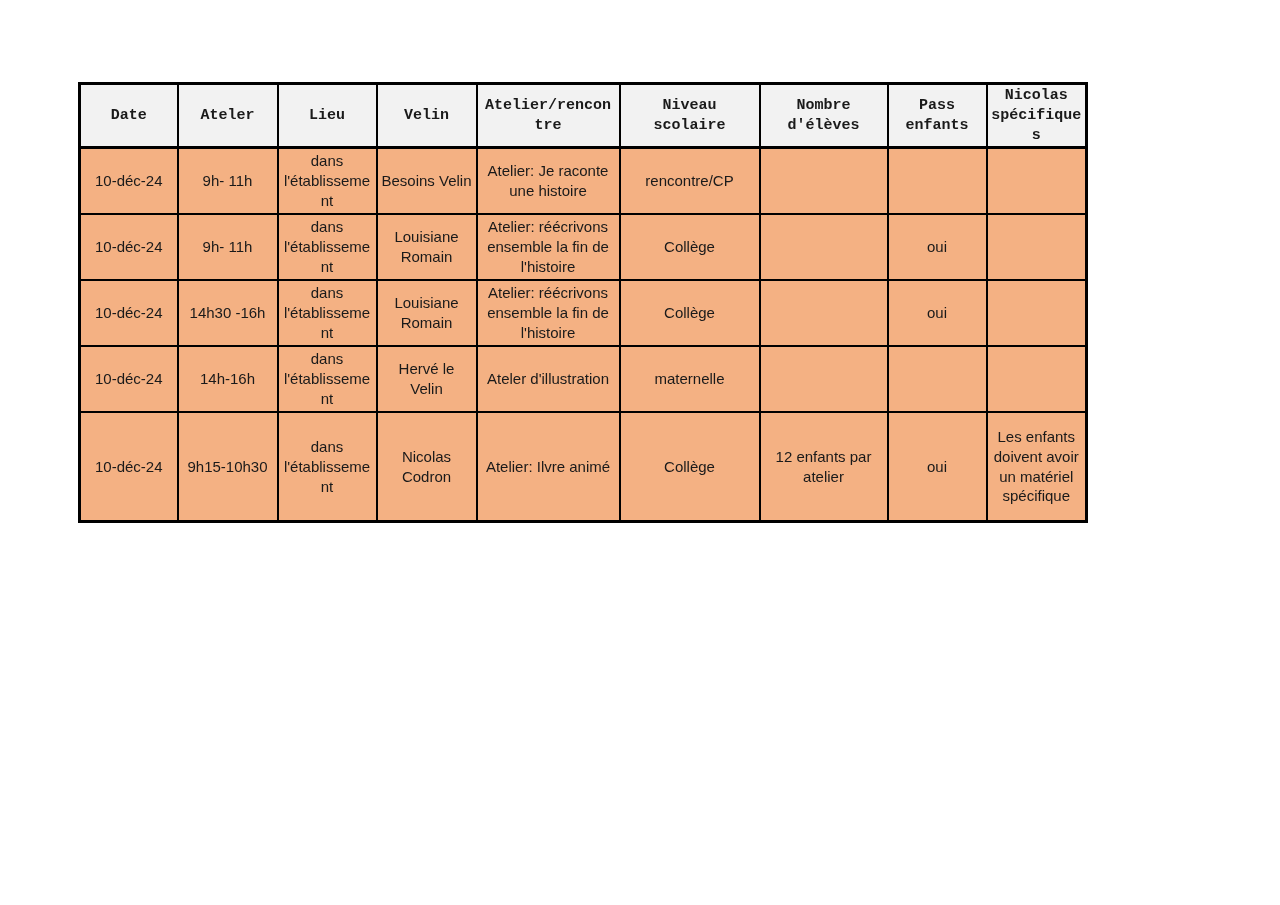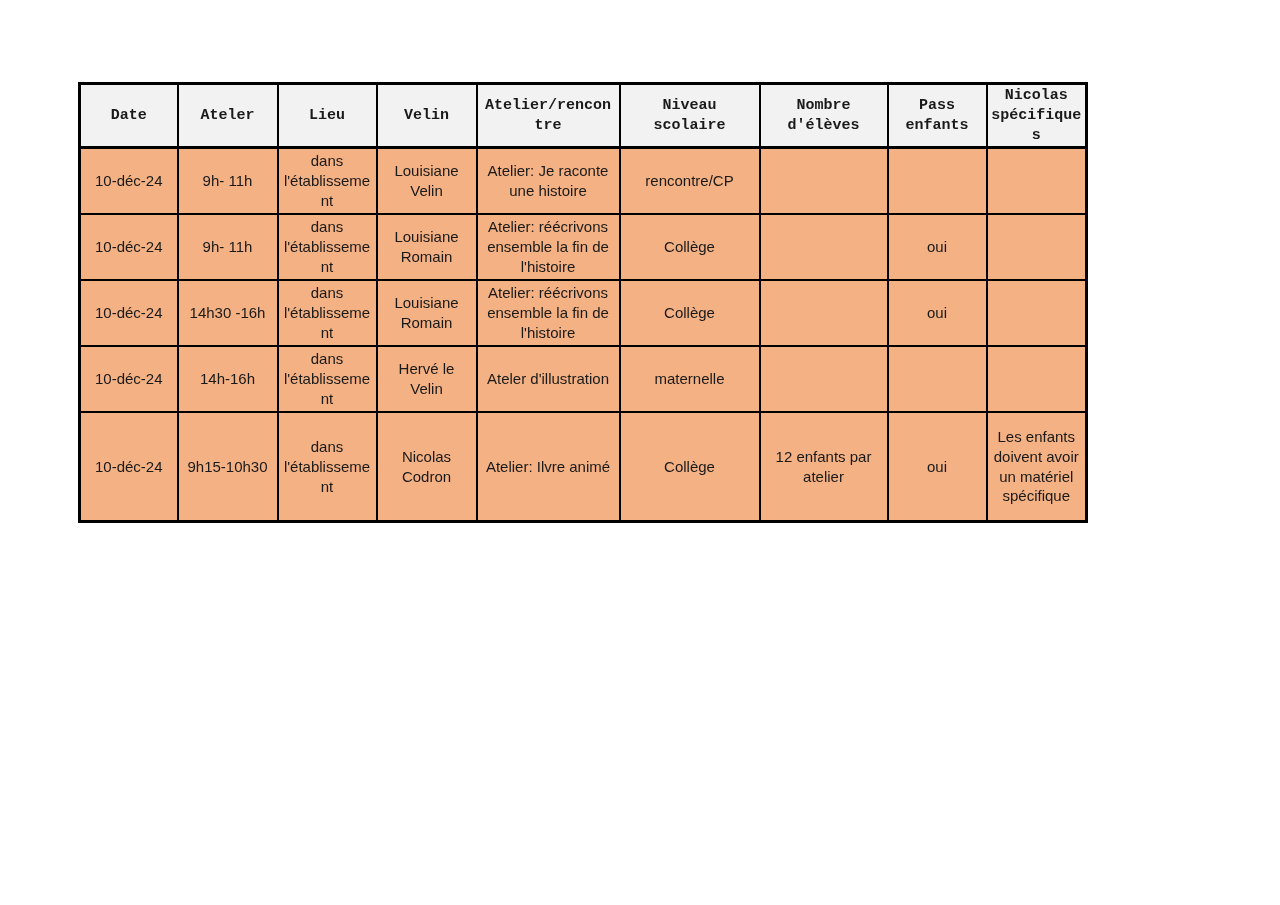--- a/index.html
+++ b/index.html
@@ -78,21 +78,21 @@
           <th>Nombre d'élèves</th>
           <th>Pass enfants</th>
           <th>Nicolas spécifiques</th>
         </tr>
     </thead>
     <tbody>
         <tr>
           <td>10-déc-24</td>
           <td>9h- 11h</td>
           <td>dans l'établissement</td>
-          <td>Louisiane Velin</td>
+          <td>Besoins Velin</td>
           <td>Atelier: Je raconte une histoire</td>
           <td>rencontre/CP</td>
           <td></td>
           <td></td>
           <td></td>
         </tr>
         <tr>
           <td>10-déc-24</td>
           <td>9h- 11h</td>
           <td>dans l'établissement</td>

